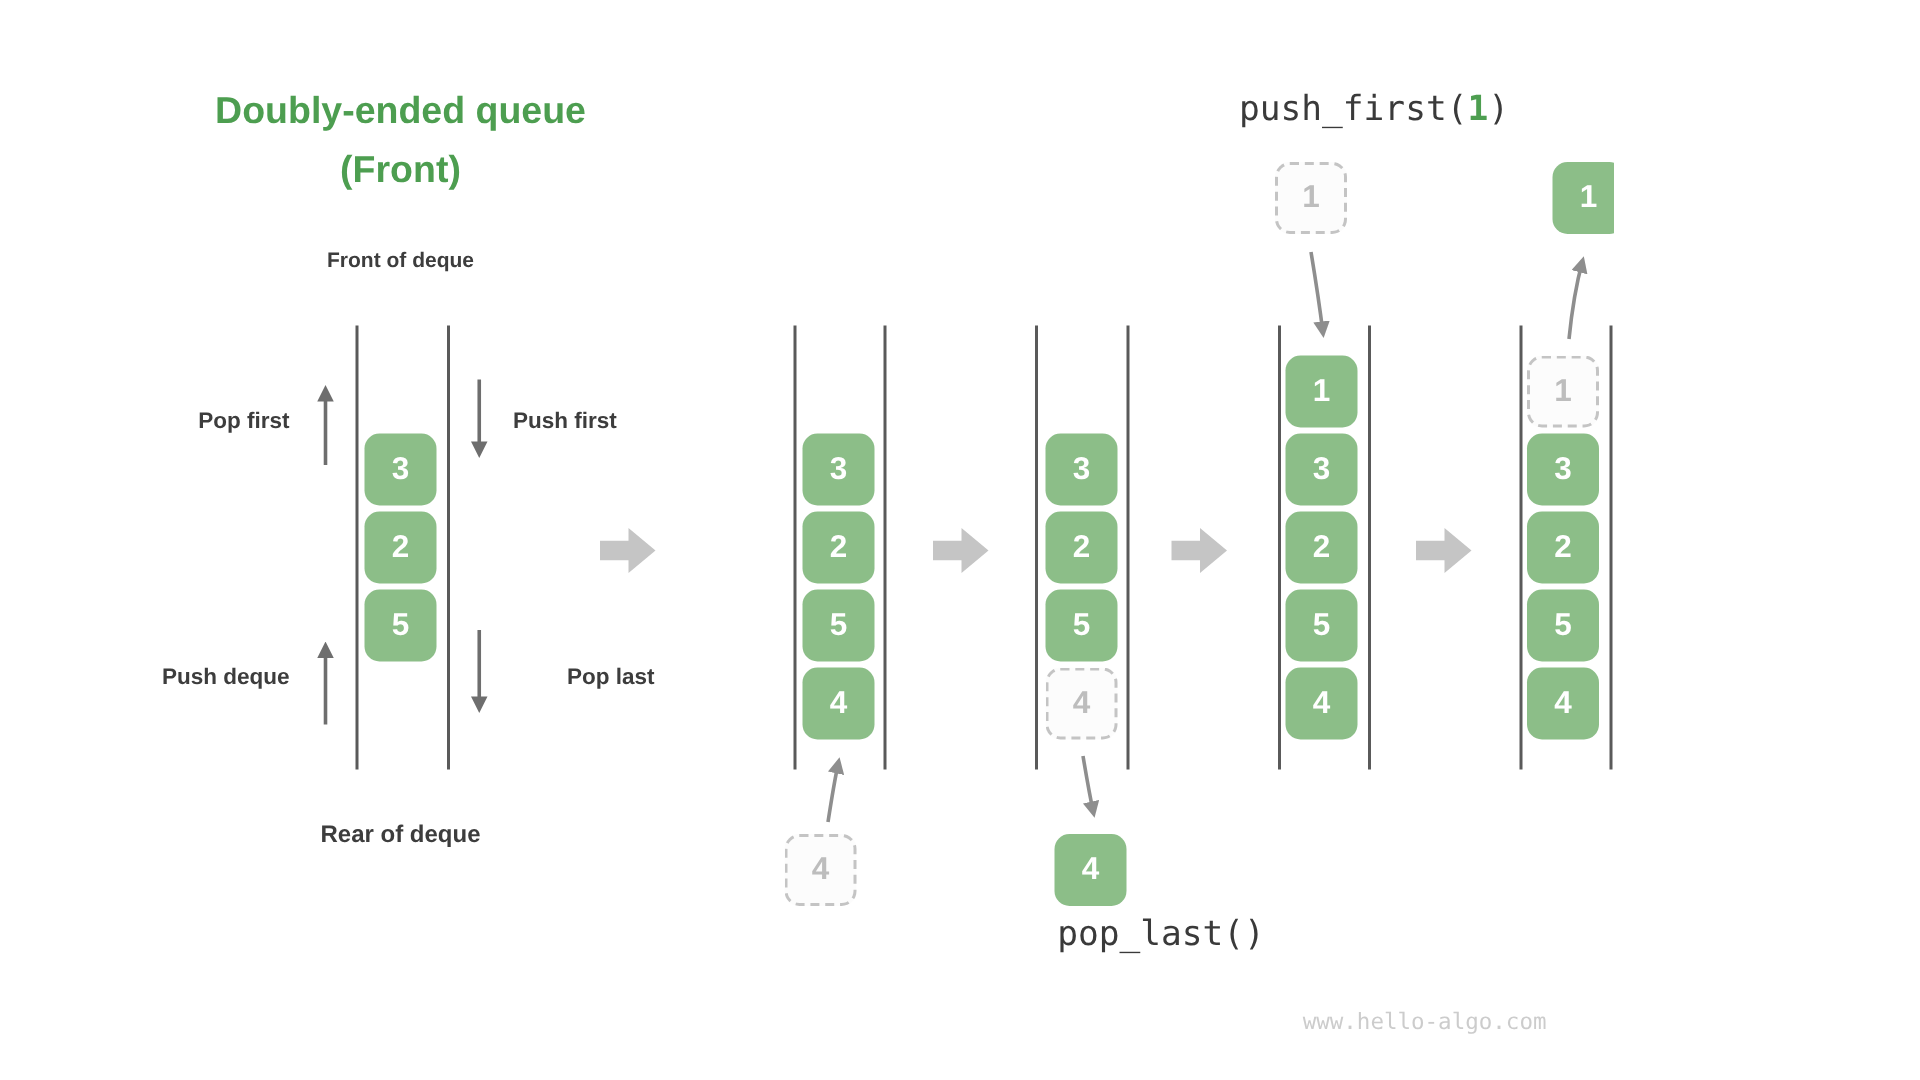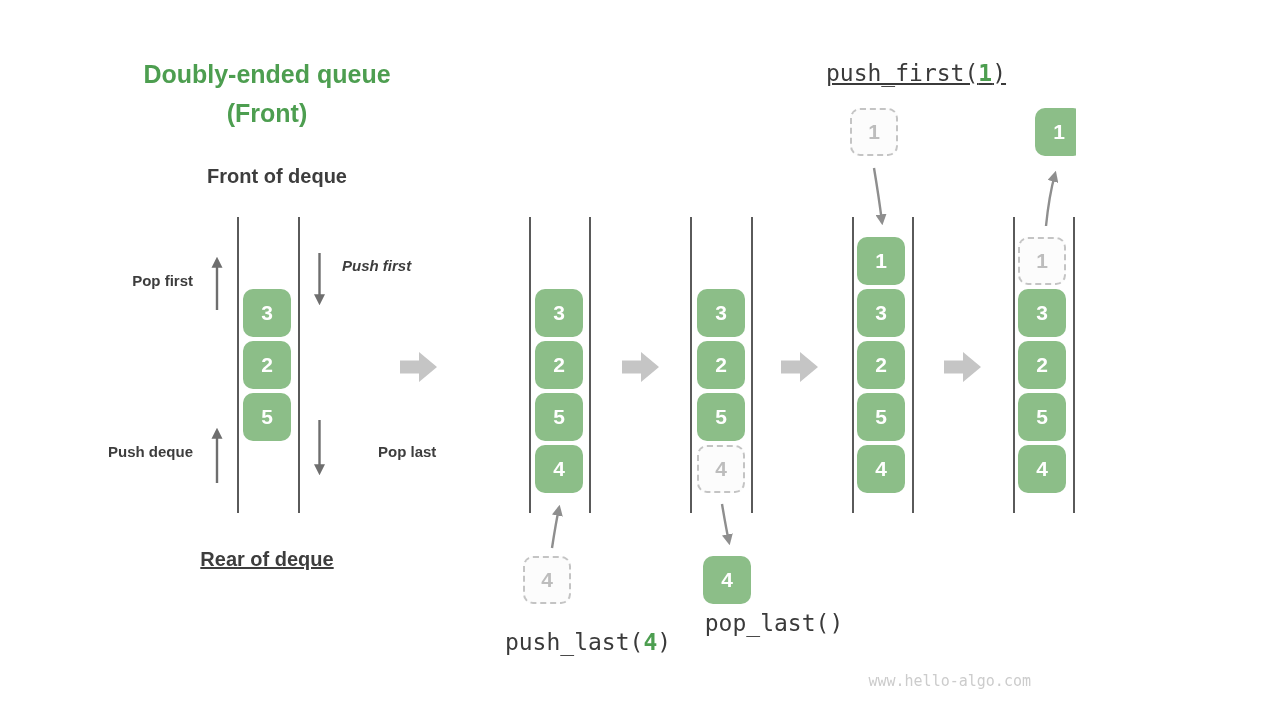--- a/index.html
+++ b/index.html
@@ -30,25 +30,25 @@
              font-family:"DejaVu Sans Mono",monospace;font-size:15px;color:#cccccc;margin-left:15px;}
 </style>
 </head>
 <body>
 
 <div class="canvas">
 
   <div class="title title-line1">Doubly-ended queue</div>
   <div class="title title-line2">(Front)</div>
 
-  <div class="side-label centered" style="left:277px;top:165px;font-size:20px;">Front of deque</div>
-  <div class="side-label centered" style="left:267px;top:548px;font-size:20px;text-decoration:underline;">Rear of deque</div>
+  <div class="side-label centered" style="left:267px;top:165px;font-size:14px;">Front of deque</div>
+  <div class="side-label centered" style="left:267px;top:548px;font-size:16px;">Rear of deque</div>
 
   <div class="side-label" style="left:100px;top:272px;width:93px;text-align:right;">Pop first</div>
-  <div class="side-label" style="left:342px;top:257px;font-style:italic;">Push first</div>
+  <div class="side-label" style="left:342px;top:272px;">Push first</div>
   <div class="side-label" style="left:93px;top:443px;width:100px;text-align:right;">Push deque</div>
   <div class="side-label" style="left:342px;top:443px;margin-left:36px;">Pop last</div>
 
   <div class="vline" style="left:237px;"></div>
   <div class="vline" style="left:298px;"></div>
   <div class="vline" style="left:529px;"></div>
   <div class="vline" style="left:589px;"></div>
   <div class="vline" style="left:690px;"></div>
   <div class="vline" style="left:751px;"></div>
   <div class="vline" style="left:852px;"></div>
@@ -79,25 +79,22 @@
   <div class="cell" style="left:857px;top:393px;">5</div>
   <div class="cell" style="left:857px;top:445px;">4</div>
 
   <div class="cell" style="left:1035px;top:108px;">1</div>
   <div class="cell ghost" style="left:1018px;top:237px;">1</div>
   <div class="cell" style="left:1018px;top:289px;">3</div>
   <div class="cell" style="left:1018px;top:341px;">2</div>
   <div class="cell" style="left:1018px;top:393px;">5</div>
   <div class="cell" style="left:1018px;top:445px;">4</div>
 
-  <div class="op-label" style="left:916px;top:60px;text-decoration:underline;">
+  <div class="op-label" style="left:916px;top:60px;">
     <span>push_first(</span><span class="arg">1</span><span>)</span>
-  </div>
-  <div class="op-label" style="left:588px;top:629px;">
-    <span>push_last(</span><span class="arg">4</span><span>)</span>
   </div>
   <div class="op-label" style="left:774px;top:610px;">pop_last()</div>
 
   <div class="watermark">www.hello-algo.com</div>
 
   <svg class="overlay" width="1280" height="720" viewBox="0 0 1280 720">
     <defs>
       <marker id="ah-dark" markerUnits="strokeWidth" markerWidth="4.6" markerHeight="4.6" viewBox="0 0 10 10" refX="7" refY="5" orient="auto">
         <path d="M0,0 L10,5 L0,10 z" fill="#6e6e6e"></path>
       </marker>

